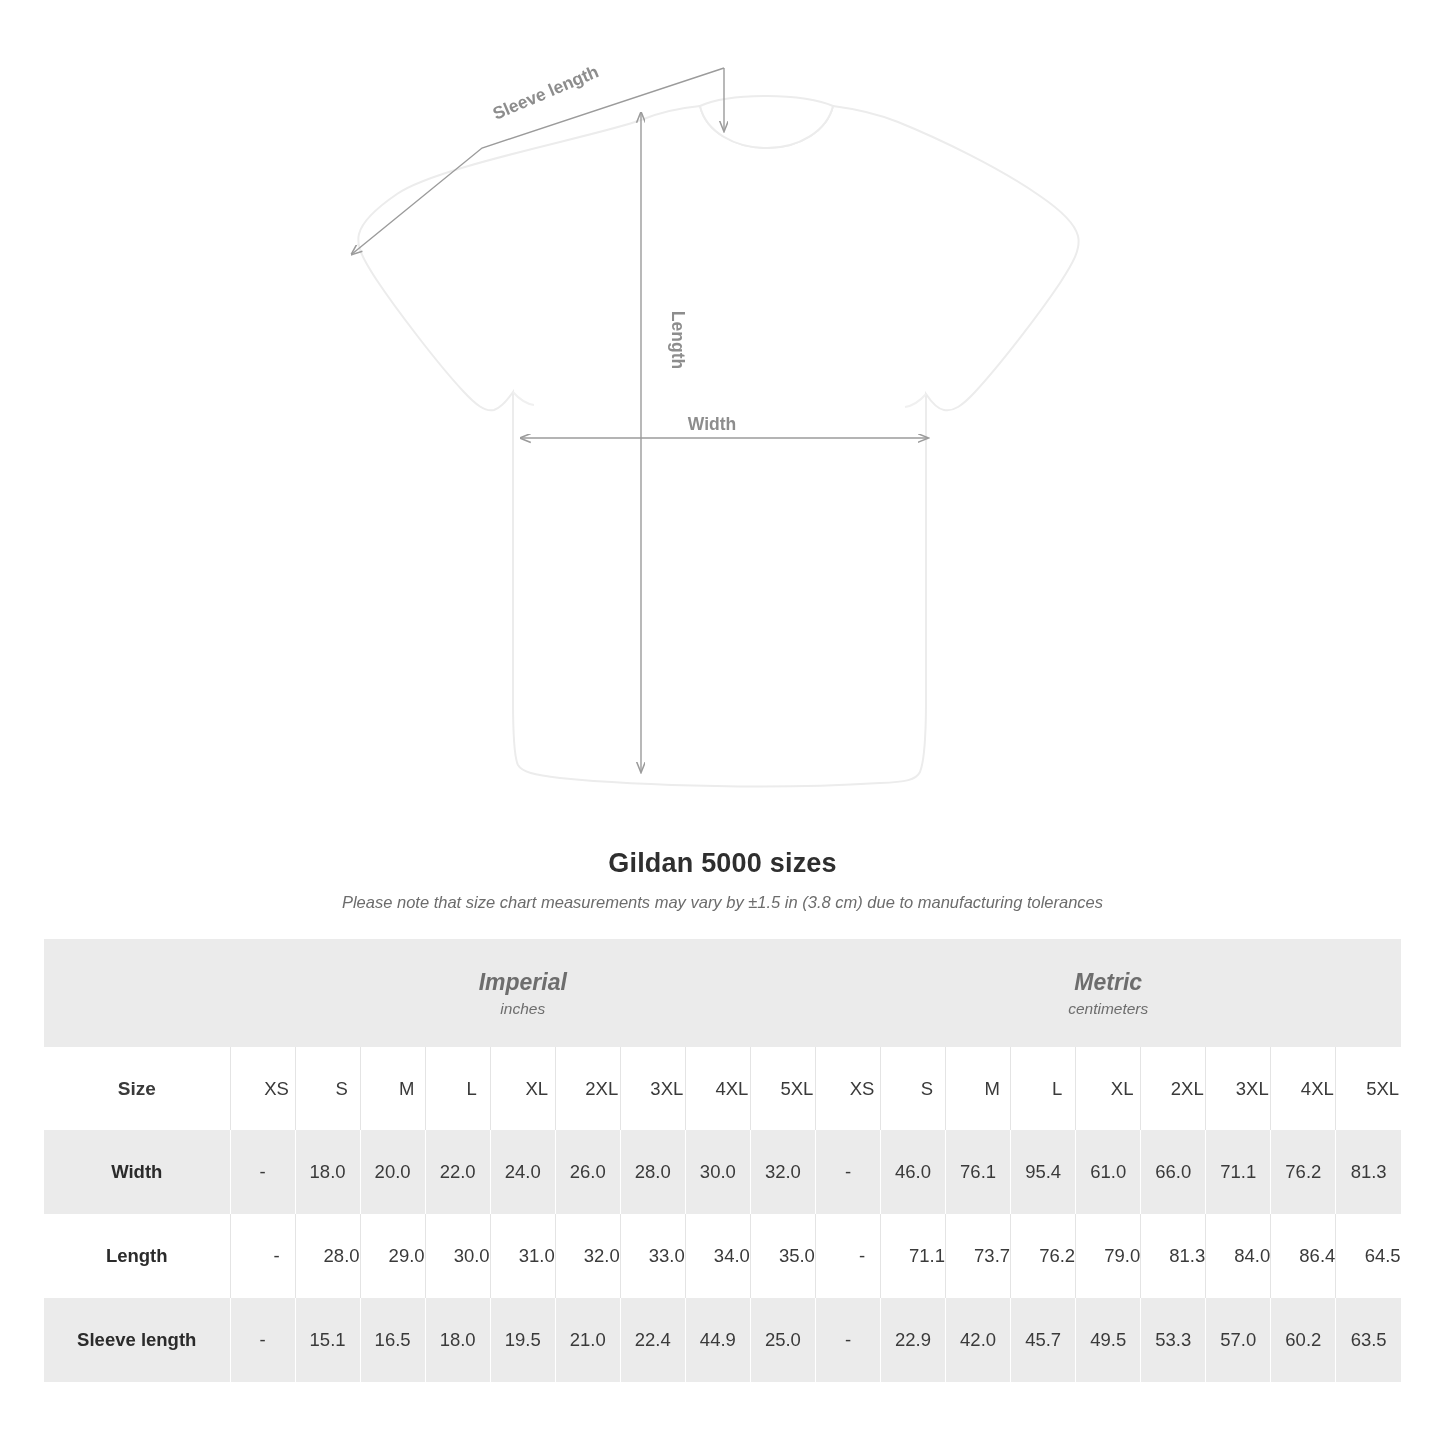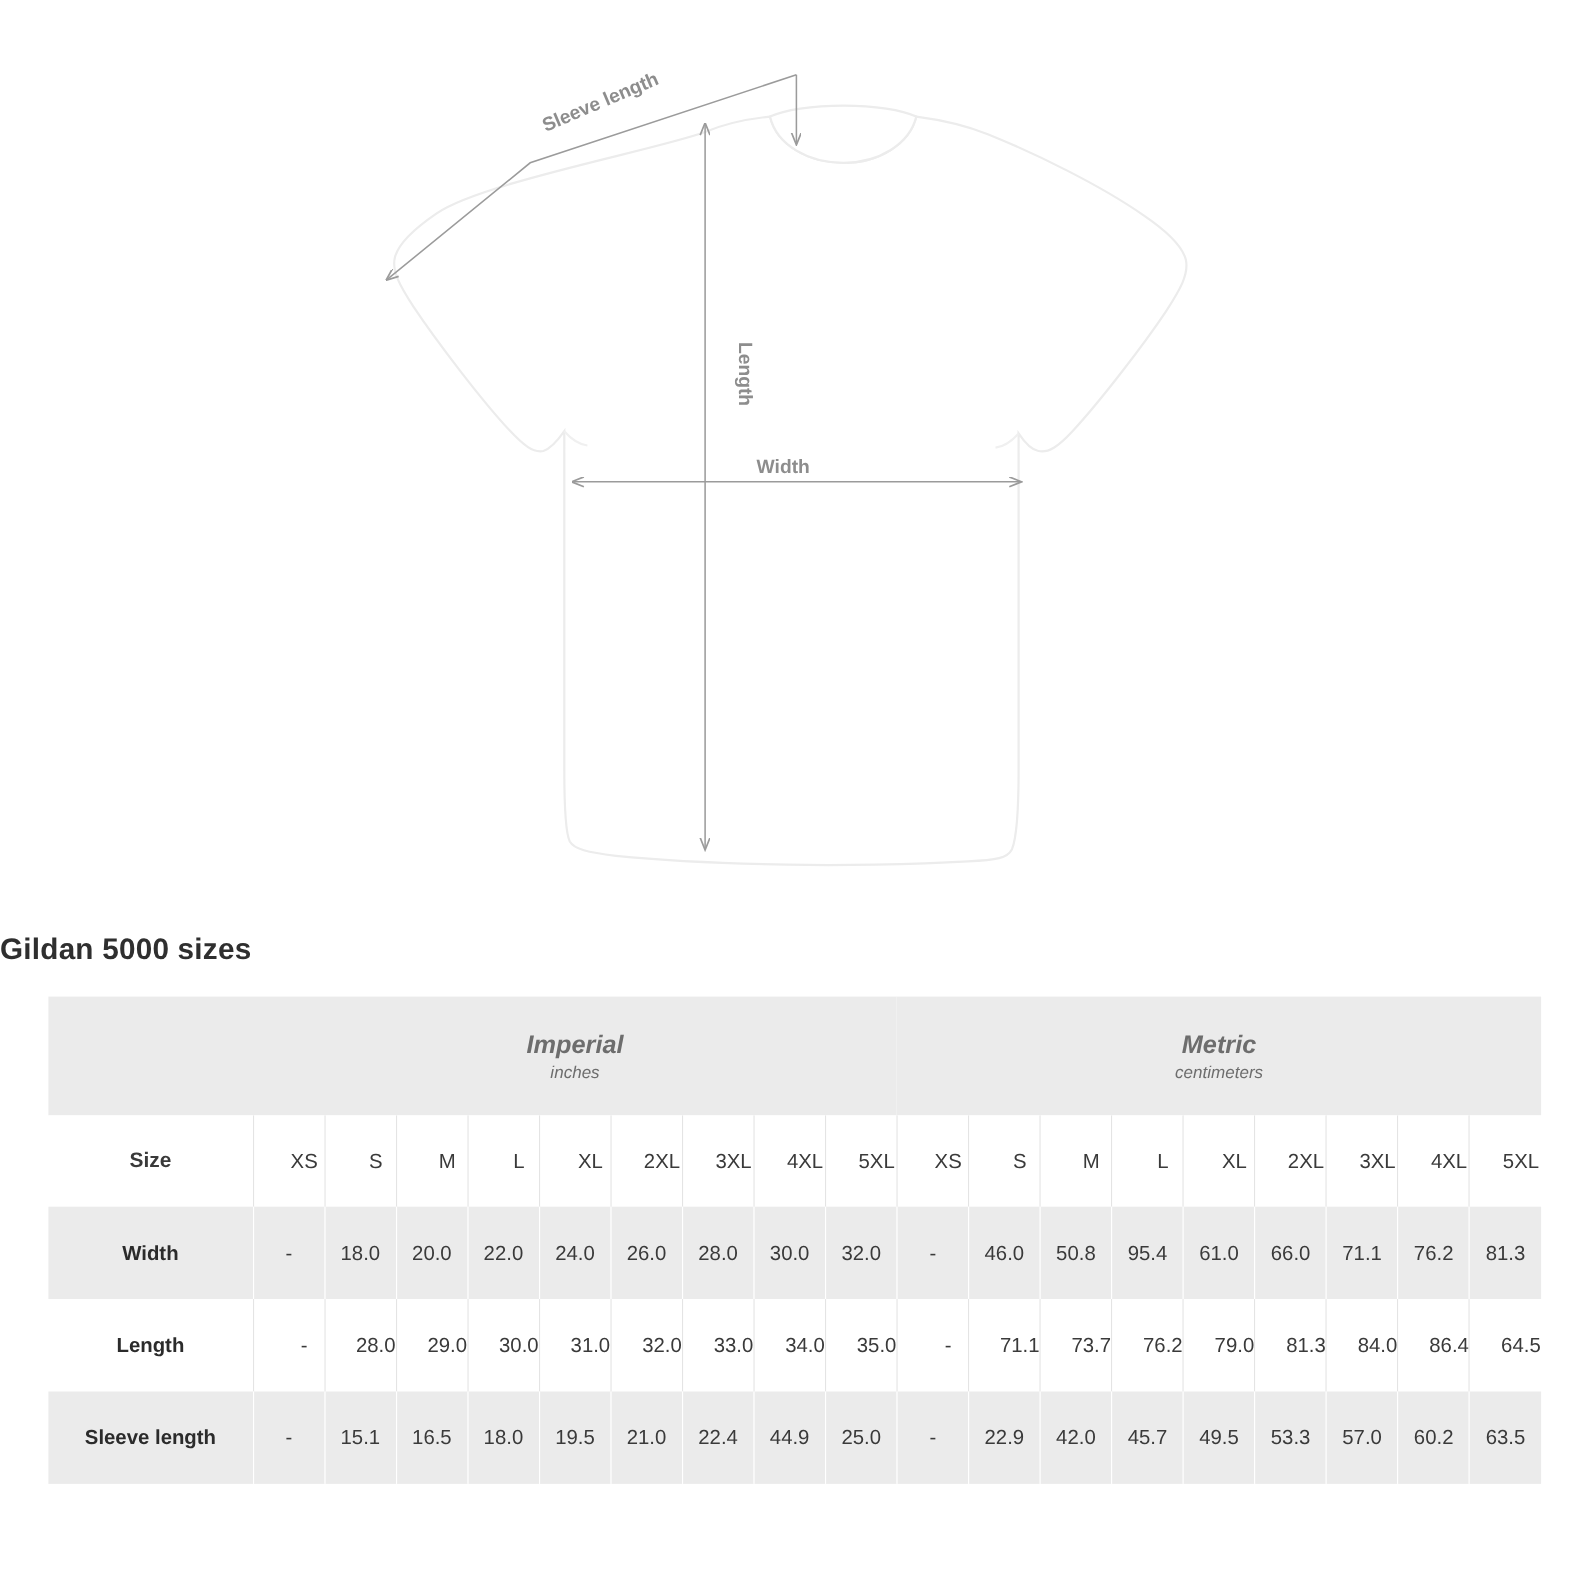--- a/index.html
+++ b/index.html
@@ -20,20 +20,21 @@
     position: relative;
     width: 1445px;
     height: 830px;
   }
   #illustration svg {
     display: block;
   }
 
   
   #title-block {
+    text-align: center;
     margin-top: 18px;
   }
   #chart-title {
     font-size: 27px;
     font-weight: bold;
     color: #2f2f2f;
     letter-spacing: 0.2px;
   }
   #chart-note {
     font-size: 16.5px;
@@ -170,20 +171,21 @@
 
     <g>
       <line x1="521" y1="438" x2="928" y2="438" stroke="#9b9b9b" stroke-width="1.4" marker-start="url(#arrowStart)" marker-end="url(#arrowEnd)"></line>
       <text x="712" y="430" text-anchor="middle" font-family="Liberation Sans, sans-serif" font-size="17.5" font-weight="bold" fill="#8d8d8d">Width</text>
     </g>
   </svg>
 </div>
 
 <div id="title-block">
   <div id="chart-title">Gildan 5000 sizes</div>
+  <div id="chart-note">Please note that size chart measurements may vary by ±1.5 in (3.8 cm) due to manufacturing tolerances</div>
 </div>
 
 <div id="table-wrap">
   <table>
     <colgroup>
       <col style="width:186px">
       <col span="18" style="width:65.05px">
     </colgroup>
     <tbody>
       <tr class="sys-header-row">
@@ -226,21 +228,21 @@
         <td class="cell-div">18.0</td>
         <td class="cell-div">20.0</td>
         <td class="cell-div">22.0</td>
         <td class="cell-div">24.0</td>
         <td class="cell-div">26.0</td>
         <td class="cell-div">28.0</td>
         <td class="cell-div">30.0</td>
         <td class="cell-div">32.0</td>
         <td class="cell-div">-</td>
         <td class="cell-div">46.0</td>
-        <td class="cell-div">50.8</td>
+        <td class="cell-div">76.1</td>
         <td class="cell-div">95.4</td>
         <td class="cell-div">61.0</td>
         <td class="cell-div">66.0</td>
         <td class="cell-div">71.1</td>
         <td class="cell-div">76.2</td>
         <td class="cell-div">81.3</td>
       </tr>
 
       <tr class="data-row row-plain">
         <td class="rowlabel">Length</td>

